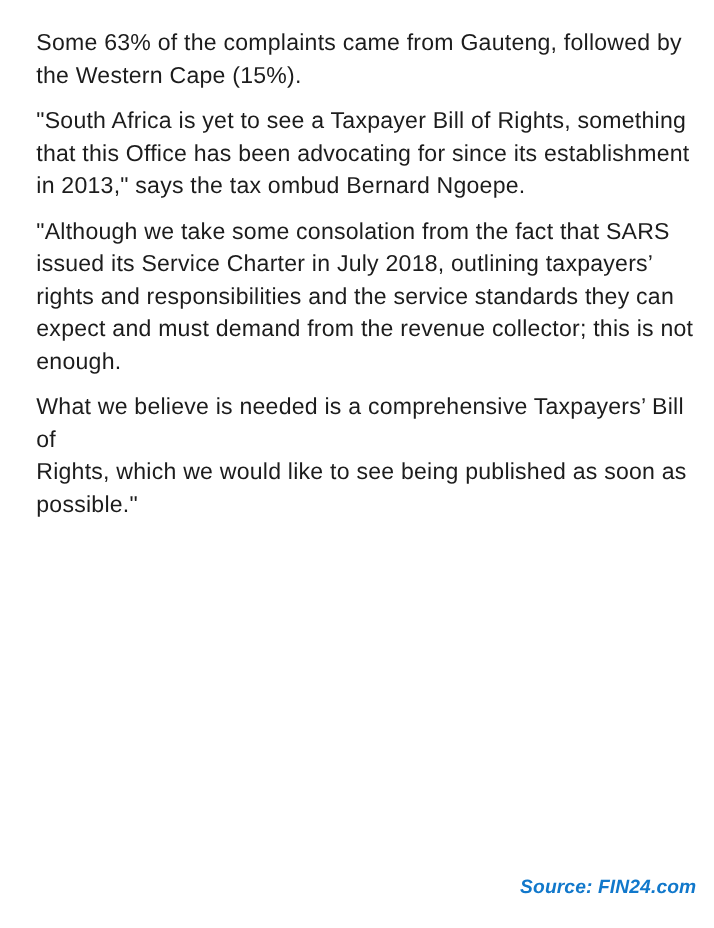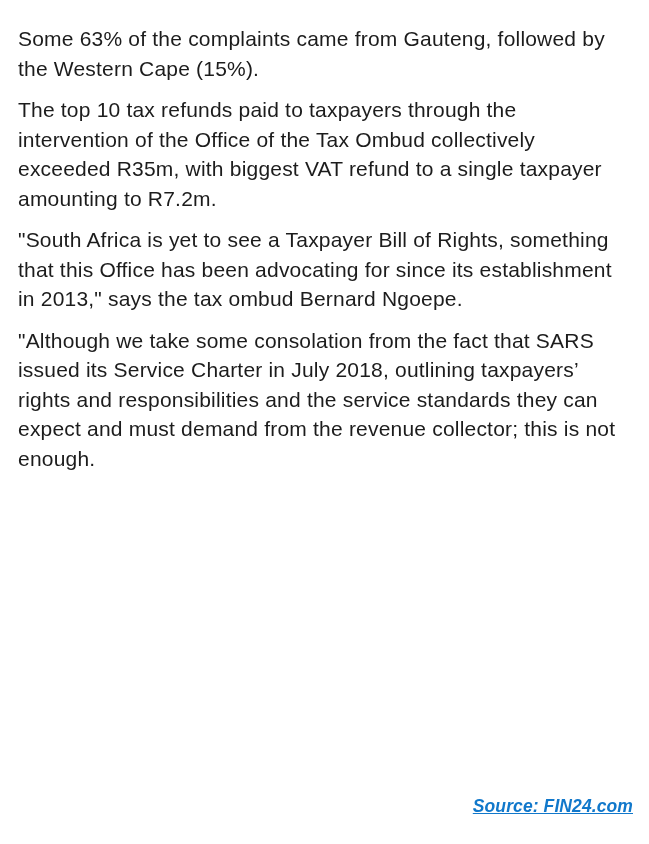--- a/index.html
+++ b/index.html
@@ -8,21 +8,21 @@
   }
   body {
     width: 649px;
     height: 844px;
     background: #ffffff;
     position: relative;
     overflow: hidden;
     font-family: "Liberation Sans", sans-serif;
   }
   .article {
-    padding: 24px 16px 0 18px;
+    padding: 24px 16px 0 33px;
   }
   .para {
     margin: 0 0 12px 0;
     font-size: 21px;
     line-height: 29.5px;
     letter-spacing: 0.2px;
     color: var(--body-text, #1c1c1c);
     white-space: pre-line;
   }
   .highlight {
@@ -31,36 +31,34 @@
   }
   .source {
     position: absolute;
     right: 16px;
     bottom: 27px;
     font-size: 17.5px;
     font-weight: bold;
     font-style: italic;
     color: var(--source-blue, #1178CB);
     letter-spacing: 0.1px;
-    text-decoration: underline;
   }
 </style>
 </head>
 <body style="--body-text: #1C1C1C; --highlight-red: #C00000; --source-blue: #1178CB; background: rgb(255, 255, 255);">
 
 <div class="article" id="article">
     <p class="para"><span class="">Some 63% of the complaints came from Gauteng, followed by
 the Western Cape (15%).</span></p>
-    <p class="para"><span class="">The top 10 tax refunds paid to taxpayers through the
-intervention of the Office of the Tax Ombud collectively
-exceeded R35m, with biggest VAT refund to a single taxpayer
-amounting to R7.2m.</span></p>
     <p class="para"><span class="">"South Africa is yet to see a Taxpayer Bill of Rights, something
 that this Office has been advocating for since its establishment
 in 2013," says the tax ombud Bernard Ngoepe.</span></p>
     <p class="para"><span class="">"Although we take some consolation from the fact that SARS
 issued its Service Charter in July 2018, outlining taxpayers’
 rights and responsibilities and the service standards they can
 expect and must demand from the revenue collector; this is not
 enough.</span></p>
+    <p class="para"><span class="">What we believe is needed is a comprehensive Taxpayers’ Bill of
+Rights, which we would like to see being published as soon as
+possible."</span></p>
   </div>
 
 <div class="source">Source: FIN24.com</div>
 
 </body></html>

